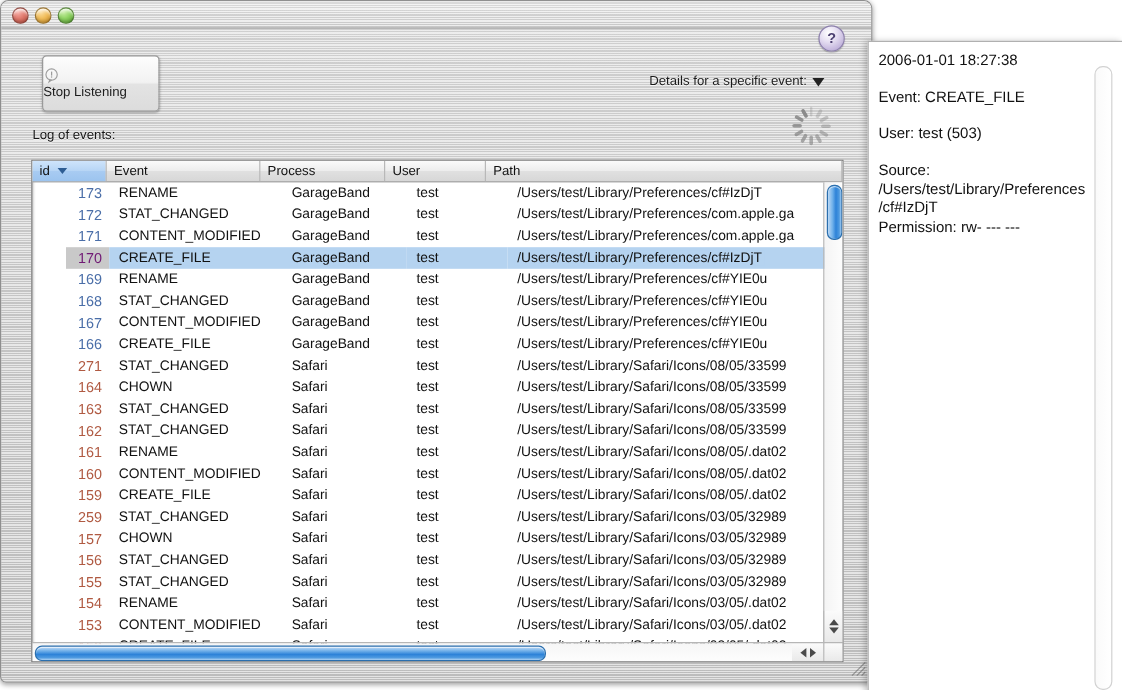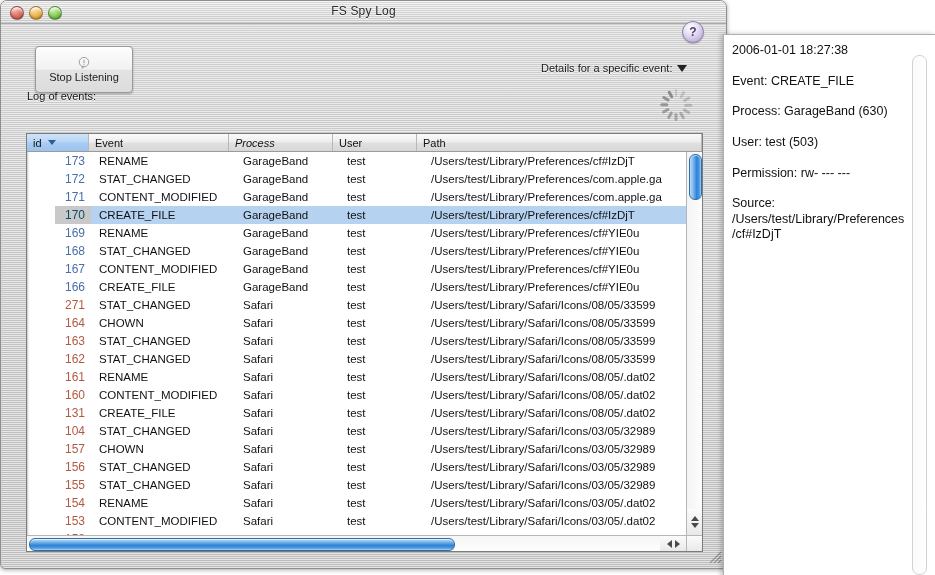--- a/index.html
+++ b/index.html
@@ -54,21 +54,21 @@
     cursor:default;
   }
 
   
   .stop-btn{
     position:absolute;left:34px;top:45px;width:96px;height:45px;
     border-radius:4px;
     background:linear-gradient(to bottom,#fdfdfd 0%,#f2f2f2 48%,#e3e3e3 52%,#dcdcdc 100%);
     border:1px solid #9a9a9a;
     box-shadow:0 1px 2px rgba(0,0,0,0.3), inset 0 1px 0 rgba(255,255,255,0.9);
-    display:flex;flex-direction:column;align-items:center;justify-content:center;
+    display:flex;flex-direction:column;align-items:flex-start;justify-content:center;
     cursor:default;
   }
   .stop-ico{width:14px;height:14px;margin-bottom:0px;opacity:.65;}
   .stop-lbl{font-size:11px;color:#1d1d1d;margin-top:1px;}
 
   
   .details-lbl{
     position:absolute;left:540px;top:61px;font-size:11px;color:#1b1b1b;
     text-shadow:0 1px 0 rgba(255,255,255,0.75);
     display:flex;align-items:center;gap:5px;cursor:default;
@@ -77,48 +77,48 @@
        border-top:7px solid #222;}
 
   
   .spinner{position:absolute;left:658px;top:87px;width:34px;height:34px;}
   .spinner i{
     position:absolute;left:50%;top:50%;width:2.5px;height:8px;margin-left:-1.25px;margin-top:-16px;
     background:#7d7d7d;border-radius:1.5px;transform-origin:1.25px 16px;
   }
 
   
-  .log-lbl{position:absolute;left:26px;top:89px;font-size:11px;color:#161616;
+  .log-lbl{position:absolute;left:26px;top:106px;font-size:11px;color:#161616;
            text-shadow:0 1px 0 rgba(255,255,255,0.7);}
 
   
   .table-wrap{
     position:absolute;left:25px;top:132px;width:677px;height:419px;
     background:#ffffff;border:1px solid #7c7c7c;box-sizing:border-box;
     box-shadow:inset 1px 1px 2px rgba(0,0,0,0.22);
     overflow:hidden;
   }
   .thead{display:flex;height:17px;
     background:linear-gradient(to bottom,#fbfbfb 0%,#ededed 48%,#e0e0e0 52%,#d7d7d7 100%);
     border-bottom:1px solid #9b9b9b;font-size:11px;color:#111;}
   .th{display:flex;align-items:center;padding:0 6px;border-right:1px solid #b8b8b8;
       box-sizing:border-box;height:100%;white-space:nowrap;overflow:hidden;cursor:default;}
   .th.sorted{background:linear-gradient(to bottom,#cfe4fb 0%,#b7d5f5 48%,#a8cbf2 52%,#9cc4ef 100%);
              justify-content:flex-start;}
   .th .sarrow{width:0;height:0;border-left:4px solid transparent;border-right:4px solid transparent;
               border-top:5px solid #2e5d93;margin-left:6px;}
-  .c-id{width:62px;} .c-ev{width:140px;} .c-pr{width:104px;font-style:italic;} .c-us{width:84px;} .c-pa{flex:1;}
+  .c-id{width:62px;} .c-ev{width:128px;} .c-pr{width:104px;} .c-us{width:84px;} .c-pa{flex:1;}
 
   .tbody{position:absolute;left:0;top:18px;right:0;bottom:0;overflow:hidden;padding-left:28px;}
   .row{display:flex;height:18px;font-size:11.5px;color:#111;align-items:center;}
   .cell{padding:0 6px;box-sizing:border-box;white-space:nowrap;overflow:hidden;height:100%;
         display:flex;align-items:center;}
   .cell.id{justify-content:flex-start;padding-left:10px;font-size:12px;}
   .id-blue{color:#4a6ea8;} .id-red{color:#b05a42;}
-  .row.sel .cell.id{background:#c9c9c9;color:#0c4a6e;text-align:center;}
+  .row.sel .cell.id{background:#c9c9c9;color:#701a75;text-align:center;}
   .row.sel .cell.ev,.row.sel .cell.pr,.row.sel .cell.us,.row.sel .cell.pa{background:#b5d3f0;}
   .row.sel .cell.ev span,.row.sel .cell.pr span,.row.sel .cell.us span,.row.sel .cell.pa span{}
 
   .cell.ev{width:144px;} .cell.pr{width:104px;} .cell.us{width:84px;} .cell.pa{flex:1;}
   .cell.ev span,.cell.pr span,.cell.us span,.cell.pa span{display:inline-block;padding:0 2px;}
   .row.sel .cell.ev span,.row.sel .cell.pr span,.row.sel .cell.us span,.row.sel .cell.pa span{background:#b5d3f0;}
 
   
   .vscroll{position:absolute;right:0;top:18px;bottom:16px;width:15px;
     background:linear-gradient(to right,#f4f4f4,#fdfdfd);border-left:1px solid #b6b6b6;}
@@ -169,21 +169,20 @@
 <div id="root">
 
   <div class="window">
 
     <div class="titlebar">
       <div class="lights">
         <div class="light l-close"></div>
         <div class="light l-min"></div>
         <div class="light l-zoom"></div>
       </div>
-      <div class="title">FS Spy Log</div>
     </div>
 
     <div class="help-btn">
       <span>?</span>
     </div>
 
     <div class="stop-btn">
       <svg class="stop-ico" viewBox="0 0 16 16">
         <circle cx="8" cy="7" r="5.4" fill="none" stroke="#6d6d6d" stroke-width="1.1"></circle>
         <path d="M6.6 11.2 L5.6 14 L8.2 12" fill="none" stroke="#6d6d6d" stroke-width="1.1"></path>
@@ -470,38 +469,38 @@
             </div>
             <div class="cell us">
               <span>test</span>
             </div>
             <div class="cell pa">
               <span>/Users/test/Library/Safari/Icons/08/05/.dat02</span>
             </div>
           </div>
           <div class="row">
             <div class="cell id id-red">
-              <span>131</span>
+              <span>159</span>
             </div>
             <div class="cell ev">
               <span>CREATE_FILE</span>
             </div>
             <div class="cell pr">
               <span>Safari</span>
             </div>
             <div class="cell us">
               <span>test</span>
             </div>
             <div class="cell pa">
               <span>/Users/test/Library/Safari/Icons/08/05/.dat02</span>
             </div>
           </div>
           <div class="row">
             <div class="cell id id-red">
-              <span>104</span>
+              <span>259</span>
             </div>
             <div class="cell ev">
               <span>STAT_CHANGED</span>
             </div>
             <div class="cell pr">
               <span>Safari</span>
             </div>
             <div class="cell us">
               <span>test</span>
             </div>
@@ -637,21 +636,20 @@
         <line x1="13" y1="6" x2="6" y2="13"></line>
         <line x1="13" y1="10" x2="10" y2="13"></line>
       </g>
     </svg>
   </div>
 
   <div class="detail-panel">
     <div class="detail-inner">
       <div class="dline">2006-01-01 18:27:38</div>
       <div class="dline">Event: CREATE_FILE</div>
-      <div class="dline">Process: GarageBand (630)</div>
       <div class="dline">User: test (503)</div>
+      <div class="dline src">Source: /Users/test/Library/Preferences/cf#IzDjT</div>
       <div class="dline">Permission: rw- --- ---</div>
-      <div class="dline src">Source: /Users/test/Library/Preferences/cf#IzDjT</div>
     </div>
     <div class="dscroll"></div>
 
   </div>
 </div>
 
 </body></html>

